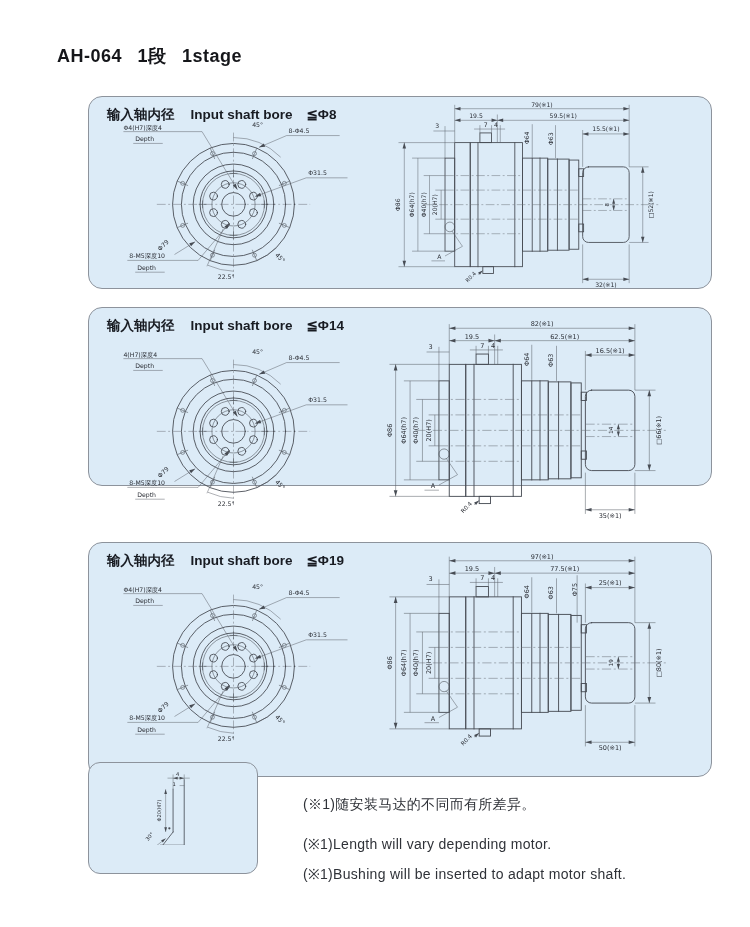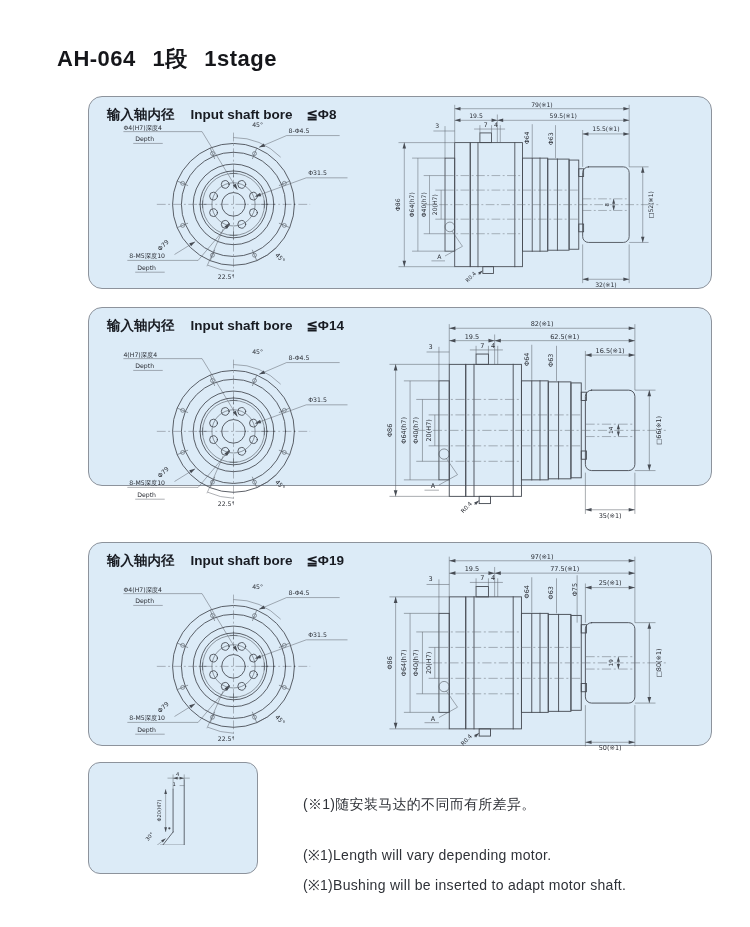--- a/index.html
+++ b/index.html
@@ -1,24 +1,24 @@
 <!DOCTYPE html>
 <html><head>
 <meta charset="utf-8">
 <style>
   html,body{margin:0;padding:0;}
   body{width:750px;height:927px;background:#ffffff;position:relative;
        font-family:"Liberation Sans",sans-serif;}
-  .title{position:absolute;left:57px;top:44px;margin:0;font-size:22px;font-weight:bold;
+  .title{position:absolute;left:57px;top:44px;margin:0;font-size:18px;font-weight:bold;
          color:#15161a;letter-spacing:.5px;word-spacing:10px;}
   .panel{position:absolute;left:88px;width:624px;background:var(--panel-bg,#dcebf7);
          border:1.6px solid var(--panel-border,#8d939c);border-radius:14px;box-sizing:border-box;}
   #panel1{top:96px;height:193px}
   #panel2{top:307px;height:179px}
-  #panel3{top:542px;height:204px}
+  #panel3{top:542px;height:235px}
   .panel-header{position:absolute;left:18px;top:9px;font-size:13.5px;font-weight:bold;color:#181b22;}
   .panel-header .en{margin:0 14px 0 16px;}
   .front{position:absolute;left:12px;top:14px;width:265px;height:172px;}
   #panel2 .front,#panel3 .front{top:30px}
   .side{position:absolute;right:6px;top:2px;width:330px;height:189px;}
   #panel2 .side{height:213px;top:4px}
   #panel3 .side{height:208px;top:4px}
   svg text{font-family:"DejaVu Sans",sans-serif;font-size:6.3px;fill:#2b2e35;}
   text.sm{font-size:5.6px}
   .ln{stroke:#474c54;stroke-width:.9;fill:none;stroke-linecap:square}
@@ -28,21 +28,21 @@
   .arw{fill:#474c54;stroke:none}
   #detail-box{position:absolute;left:88px;top:762px;width:170px;height:112px;
         background:var(--panel-bg,#dcebf7);border:1.6px solid var(--panel-border,#8d939c);
         border-radius:12px;box-sizing:border-box;}
   #detail-box svg{position:absolute;left:5px;top:4px;width:160px;height:78px;}
   .caption{position:absolute;left:0;right:0;bottom:8px;text-align:center;font-size:8.5px;
         color:#2b2e35;line-height:1.55;}
   .notes{position:absolute;left:303px;top:796px;width:420px;font-size:14px;
         color:#2f3238;letter-spacing:.3px;}
   .notes p{margin:0 0 11px 0;}
-  .notes .gap{margin-top:31px;}
+  .notes .gap{margin-top:20px;}
 </style>
 </head>
 <body style="--panel-bg: #dcebf7; --panel-border: #8d939c;">
 
 <svg width="0" height="0" style="position:absolute" aria-hidden="true">
   <defs>
     <symbol id="front-geo">
       <g>
         <line class="cl" x1="52" y1="95" x2="208" y2="95"></line>
         <line class="cl" x1="130" y1="22" x2="130" y2="170"></line>

